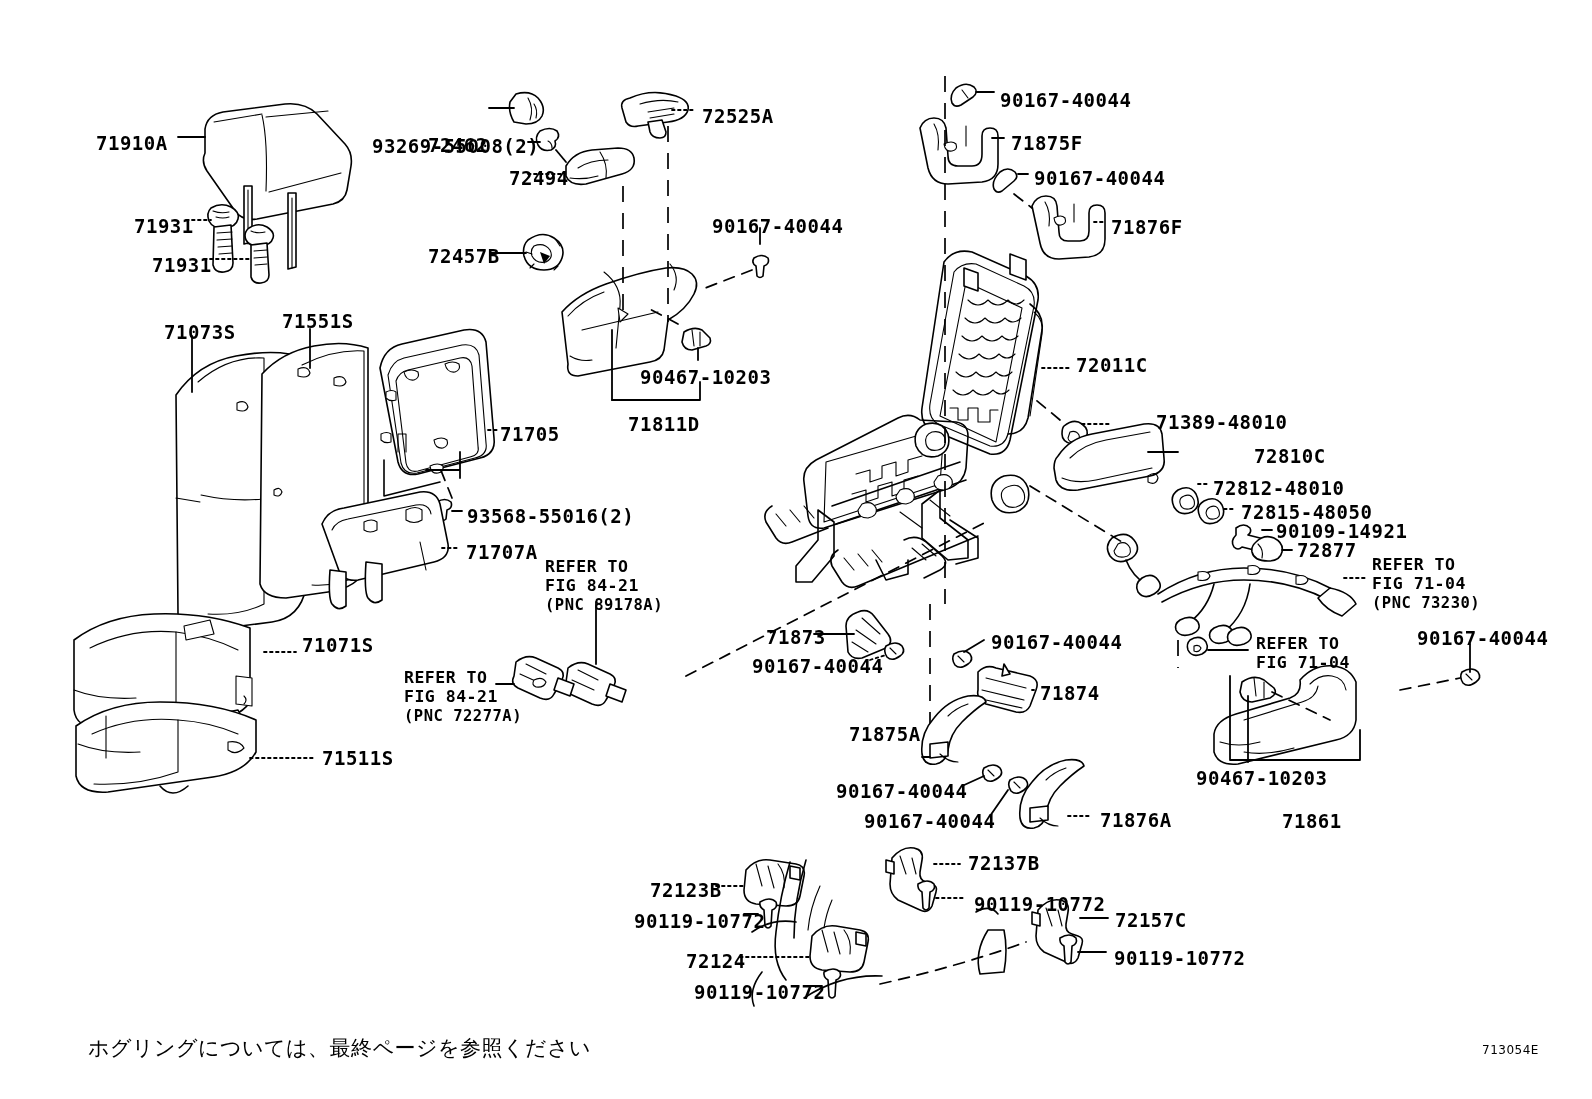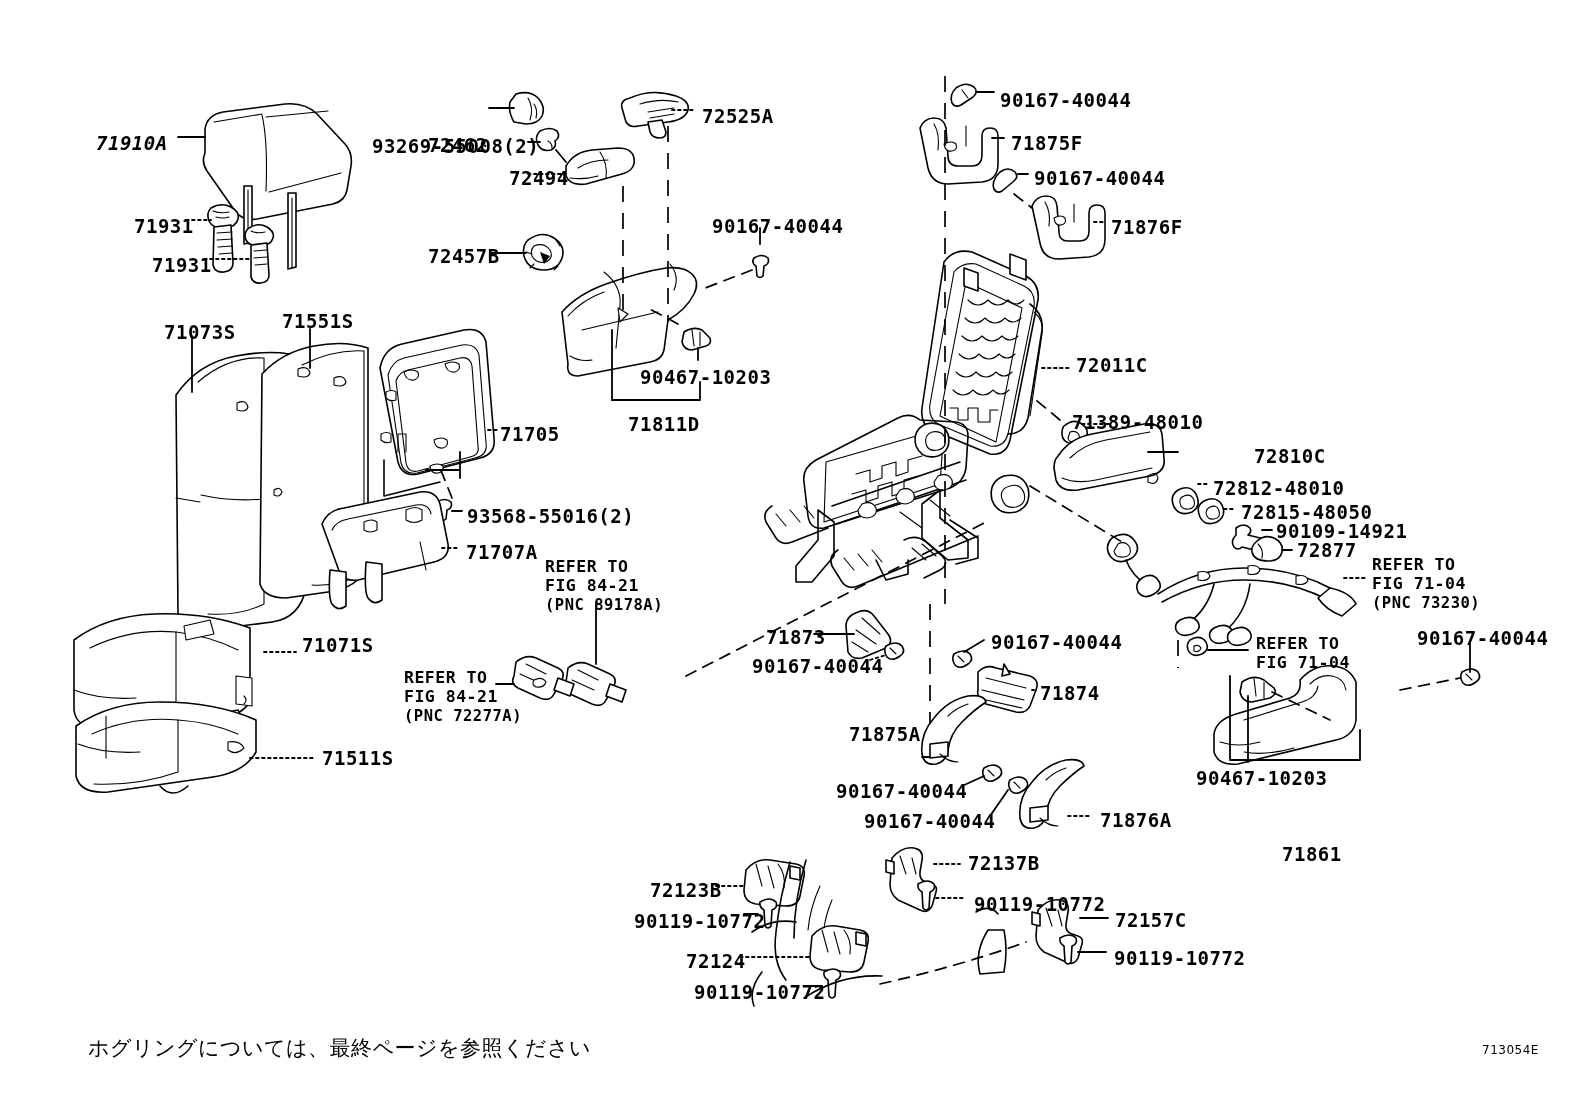--- a/index.html
+++ b/index.html
@@ -542,21 +542,21 @@
       <path class="sf" d="M516 662 q10-8 20-4 l22 10 q8 4 4 12 l-8 14 q-4 8-14 4 l-22-10 q-8-4-4-12 z"></path>
       <path class="st" d="M526 664 l20 10 M520 674 l22 10"></path>
       <path class="sf" d="M558 678 l16 6 l-4 12 l-16 -6 z"></path>
       <path class="sft" d="M534 680 q8-4 12 2 q-2 6-10 5 q-5-2-2-7 z"></path>
     </g>
     <path class="ld" d="M496 684 L514 684"></path>
 
   </svg>
 
   <div id="label-layer">
-      <div class="lbl" style="left: 96px; top: 133px; font-style: italic;">71910A</div>
+      <div class="lbl" style="left: 96px; top: 133px;">71910A</div>
       <div class="lbl" style="left: 134px; top: 216px;">71931</div>
       <div class="lbl" style="left: 152px; top: 255px;">71931</div>
       <div class="lbl" style="left: 164px; top: 322px;">71073S</div>
       <div class="lbl" style="left: 282px; top: 311px;">71551S</div>
       <div class="lbl" style="left: 500px; top: 424px;">71705</div>
       <div class="lbl" style="left: 467px; top: 506px;">93568-55016(2)</div>
       <div class="lbl" style="left: 466px; top: 542px;">71707A</div>
       <div class="lbl" style="left: 302px; top: 635px;">71071S</div>
       <div class="lbl" style="left: 322px; top: 748px;">71511S</div>
       <div class="lbl" style="left: 428px; top: 103px; margin-top: 32px;">72462</div>
@@ -565,37 +565,37 @@
       <div class="lbl" style="left: 428px; top: 246px;">72457B</div>
       <div class="lbl" style="left: 702px; top: 106px;">72525A</div>
       <div class="lbl" style="left: 712px; top: 216px;">90167-40044</div>
       <div class="lbl" style="left: 640px; top: 367px;">90467-10203</div>
       <div class="lbl" style="left: 628px; top: 414px;">71811D</div>
       <div class="lbl" style="left: 1000px; top: 90px;">90167-40044</div>
       <div class="lbl" style="left: 1011px; top: 133px;">71875F</div>
       <div class="lbl" style="left: 1034px; top: 168px;">90167-40044</div>
       <div class="lbl" style="left: 1111px; top: 217px;">71876F</div>
       <div class="lbl" style="left: 1076px; top: 355px;">72011C</div>
-      <div class="lbl" style="left: 1072px; top: 412px; text-align: right;">71389-48010</div>
+      <div class="lbl" style="left: 1156px; top: 412px; text-align: right;">71389-48010</div>
       <div class="lbl" style="left: 1254px; top: 446px;">72810C</div>
       <div class="lbl" style="left: 1213px; top: 478px;">72812-48010</div>
       <div class="lbl" style="left: 1241px; top: 502px;">72815-48050</div>
       <div class="lbl" style="left: 1276px; top: 521px;">90109-14921</div>
       <div class="lbl" style="left: 1297px; top: 540px;">72877</div>
       <div class="lbl" style="left: 766px; top: 627px;">71873</div>
       <div class="lbl" style="left: 752px; top: 656px;">90167-40044</div>
       <div class="lbl" style="left: 991px; top: 632px;">90167-40044</div>
       <div class="lbl" style="left: 1040px; top: 683px;">71874</div>
       <div class="lbl" style="left: 849px; top: 724px;">71875A</div>
       <div class="lbl" style="left: 836px; top: 781px;">90167-40044</div>
       <div class="lbl" style="left: 864px; top: 811px;">90167-40044</div>
       <div class="lbl" style="left: 1100px; top: 810px;">71876A</div>
       <div class="lbl" style="left: 1417px; top: 628px;">90167-40044</div>
       <div class="lbl" style="left: 1196px; top: 768px;">90467-10203</div>
-      <div class="lbl" style="left: 1282px; top: 811px; margin-top: 33px;">71861</div>
+      <div class="lbl" style="left: 1282px; top: 811px;">71861</div>
       <div class="lbl" style="left: 650px; top: 880px;">72123B</div>
       <div class="lbl" style="left: 634px; top: 911px;">90119-10772</div>
       <div class="lbl" style="left: 686px; top: 951px;">72124</div>
       <div class="lbl" style="left: 694px; top: 982px;">90119-10772</div>
       <div class="lbl" style="left: 968px; top: 853px;">72137B</div>
       <div class="lbl" style="left: 974px; top: 894px;">90119-10772</div>
       <div class="lbl" style="left: 1115px; top: 910px;">72157C</div>
       <div class="lbl" style="left: 1114px; top: 948px;">90119-10772</div>
       <div class="lbl refer" style="left: 545px; top: 557px;"><div>REFER TO</div><div>FIG 84-21</div><div class="pnc" style="text-align: center;">(PNC 89178A)</div></div>
       <div class="lbl refer" style="left: 404px; top: 668px;"><div>REFER TO</div><div>FIG 84-21</div><div class="pnc" style="text-align: center;">(PNC 72277A)</div></div>

